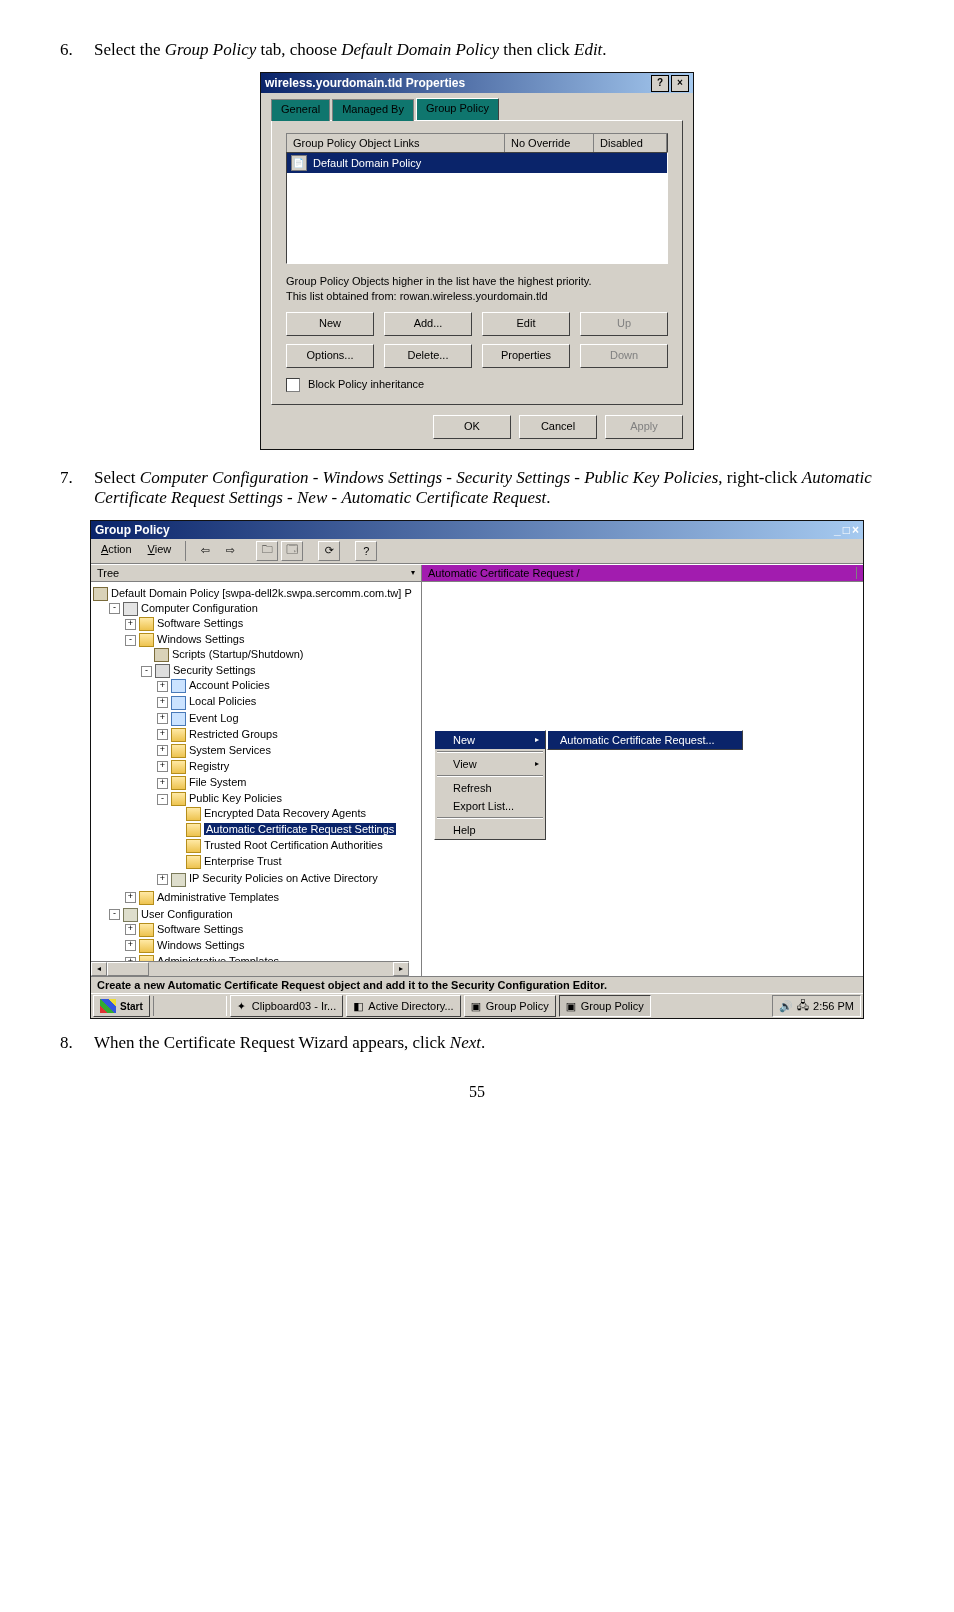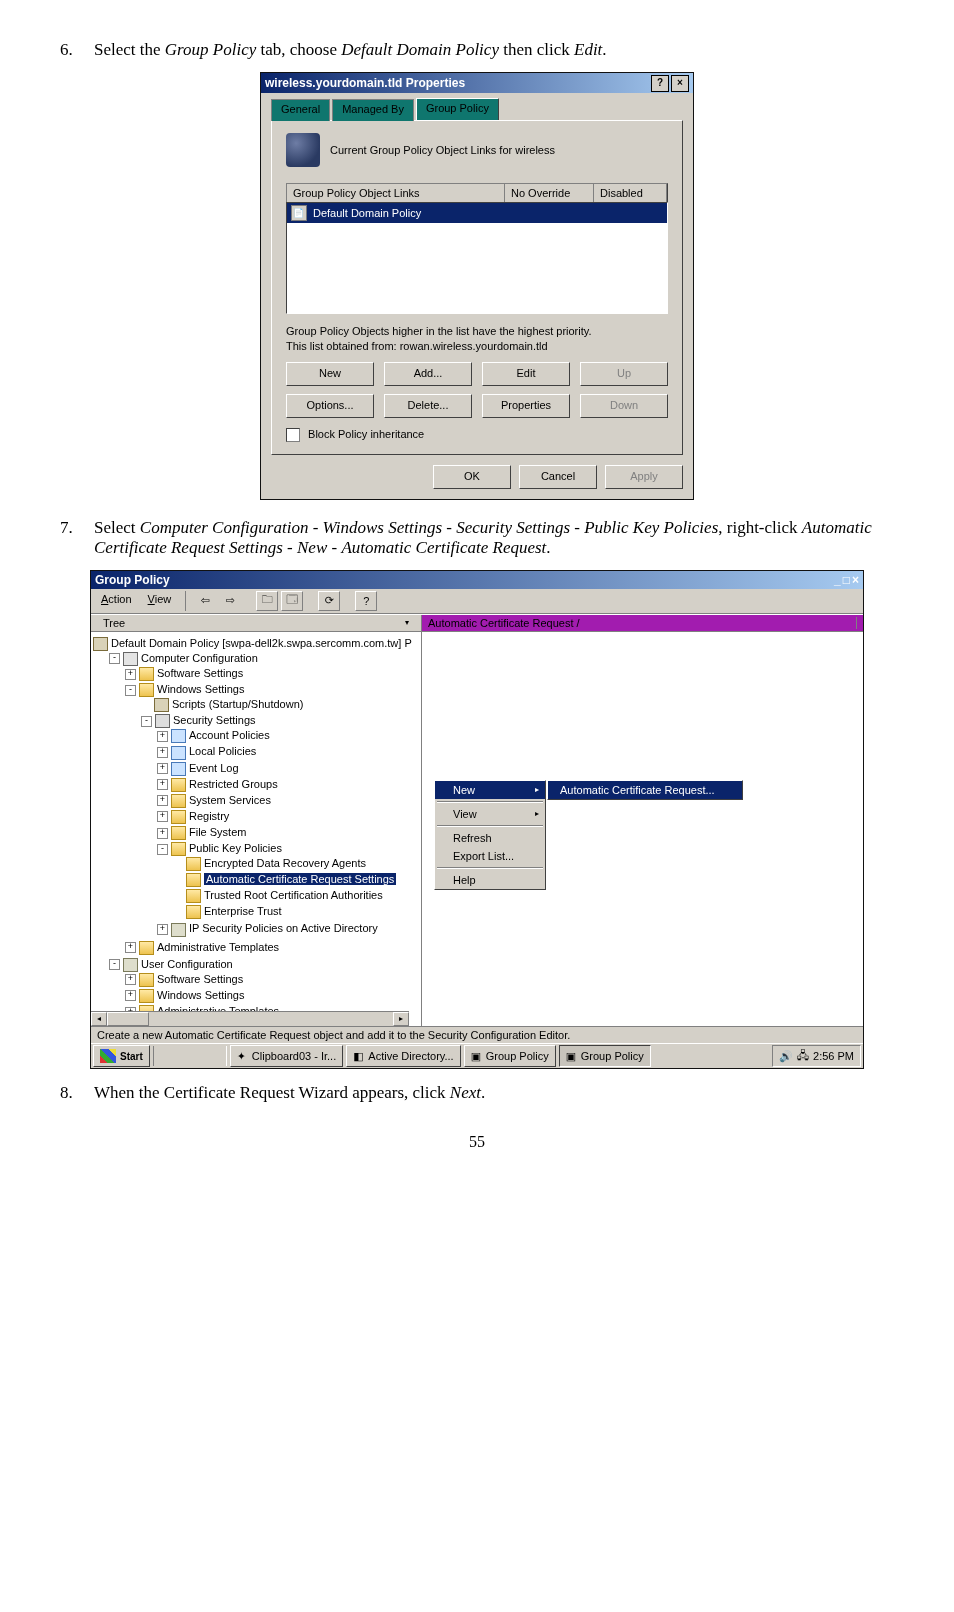--- a/index.html
+++ b/index.html
@@ -50,21 +50,21 @@
   .mmc .menub { display:flex; gap:4px; padding:2px 4px; border-bottom:1px solid #808080; }
   .mmc .menub .mitem { padding:2px 6px; }
   .mmc .menub .mitem .ul { text-decoration:underline; }
   .mmc .toolbarsep { border-left:1px solid #808080; margin:0 4px; }
   .mmc .tool { display:inline-flex; gap:3px; align-items:center; }
   .mmc .tool .tbtn { width:20px; height:18px; border:1px solid #d4d0c8; display:flex; align-items:center; justify-content:center; }
   .mmc .tool .tbtn.en { border-color:#fff #808080 #808080 #fff; }
 
   .mmc .cols { display:flex; border-top:1px solid #fff; }
   .mmc .treecol { width:330px; border-right:1px solid #808080; background:#fff; display:flex; flex-direction:column; }
-  .treehead { background:#d4d0c8; border-bottom:1px solid #808080; padding:2px 12px; display:flex; align-items:center; }
+  .treehead { background:#d4d0c8; border-bottom:1px solid #808080; padding:2px 6px; display:flex; align-items:center; }
   .treehead .dd { margin-left:auto; font-size:8px; }
   .treebody { flex:1; padding:4px 2px; overflow:hidden; height:310px; position:relative; }
   .treebody .sc { position:absolute; bottom:0; left:0; right:12px; height:14px; background:#d4d0c8; border-top:1px solid #808080; display:flex; }
   .treebody .sc .thumb { width:40px; background:#d4d0c8; border:1px solid #fff; border-right-color:#808080; border-bottom-color:#808080; }
   .treebody .sc .arrow { width:14px; background:#d4d0c8; border:1px solid #fff; border-right-color:#808080; border-bottom-color:#808080; text-align:center; font-size:8px; line-height:12px; }
 
   ul.tree, ul.tree ul { list-style:none; margin:0; padding:0; }
   ul.tree ul { padding-left:16px; }
   ul.tree li { white-space:nowrap; padding:1px 0; }
   .exp { display:inline-block; width:9px; height:9px; border:1px solid #888; margin-right:3px; text-align:center; line-height:7px; font-size:9px; background:#fff; vertical-align:middle; }
@@ -87,21 +87,21 @@
   .ctx { position:absolute; left:12px; top:148px; background:#d4d0c8; border:1px solid #404040; border-top-color:#fff; border-left-color:#fff; width:110px; font-size:11px; }
   .ctx .ci { padding:3px 10px 3px 18px; position:relative; }
   .ctx .ci.hl { background:#0a246a; color:#fff; }
   .ctx .sep { height:1px; background:#808080; margin:2px 2px; border-bottom:1px solid #fff; }
   .ctx .arr { position:absolute; right:6px; top:4px; font-size:8px; }
 
   .sub { position:absolute; left:125px; top:148px; background:#fde047; border:1px solid #404040; border-top-color:#fff; border-left-color:#fff; width:194px; }
   .sub .ci { padding:3px 12px; }
   .sub .ci.hl { background:#0a246a; color:#fff; }
 
-  .mmc .status { border-top:1px solid #808080; background:#d4d0c8; padding:2px 6px; font-size:11px; }
+  .mmc .status { border-top:1px solid #808080; background:#d4d0c8; padding:2px 6px; font-size:11px;font-weight:bold; }
 
   .taskbar { height:24px; background:#d4d0c8; border-top:1px solid #fff; display:flex; align-items:center; padding:0 2px; gap:3px; }
   .taskbar .start { height:20px; border:1px solid #404040; border-top-color:#fff; border-left-color:#fff; padding:0 6px; display:flex; align-items:center; font-weight:bold; font-size:10px; }
   .taskbar .start .flag { width:16px; height:14px; margin-right:4px; background:
       linear-gradient(45deg,#d33 25%,#3a3 25% 50%,#35d 50% 75%,#ed3 75%); }
   .taskbar .task { height:20px; border:1px solid #404040; border-top-color:#fff; border-left-color:#fff; padding:0 6px; font-size:11px; display:flex; align-items:center; max-width:110px; overflow:hidden; }
   .taskbar .task.active { border-top-color:#404040; border-left-color:#404040; border-right-color:#fff; border-bottom-color:#fff; background:#c8c4bc; }
   .taskbar .tray { margin-left:auto; height:20px; border:1px solid #808080; border-right-color:#fff; border-bottom-color:#fff; padding:0 6px; font-size:11px; display:flex; align-items:center; gap:4px; }
   .taskbar .ql { display:flex; gap:2px; border-left:1px solid #808080; border-right:1px solid #fff; padding:0 4px; }
   .taskbar .ql .q { width:18px; height:18px; border:1px solid #d4d0c8; }
@@ -125,24 +125,20 @@
       <div class="wbtn">×</div>
     </div>
   </div>
   <div class="body">
     <div class="tabs">
       <div class="tab">General</div>
       <div class="tab">Managed By</div>
       <div class="tab active">Group Policy</div>
     </div>
     <div class="tabpanel">
-      <div class="linksrow">
-        <div class="linksicon"></div>
-        <span>Current Group Policy Object Links for wireless</span>
-      </div>
       <div class="listhead">
         <div class="lh lh1">Group Policy Object Links</div>
         <div class="lh lh2">No Override</div>
         <div class="lh lh3">Disabled</div>
       </div>
       <div class="listbox">
         <div class="rowsel">
           <span class="ricon">📄</span>
           <span>Default Domain Policy</span>
         </div>

